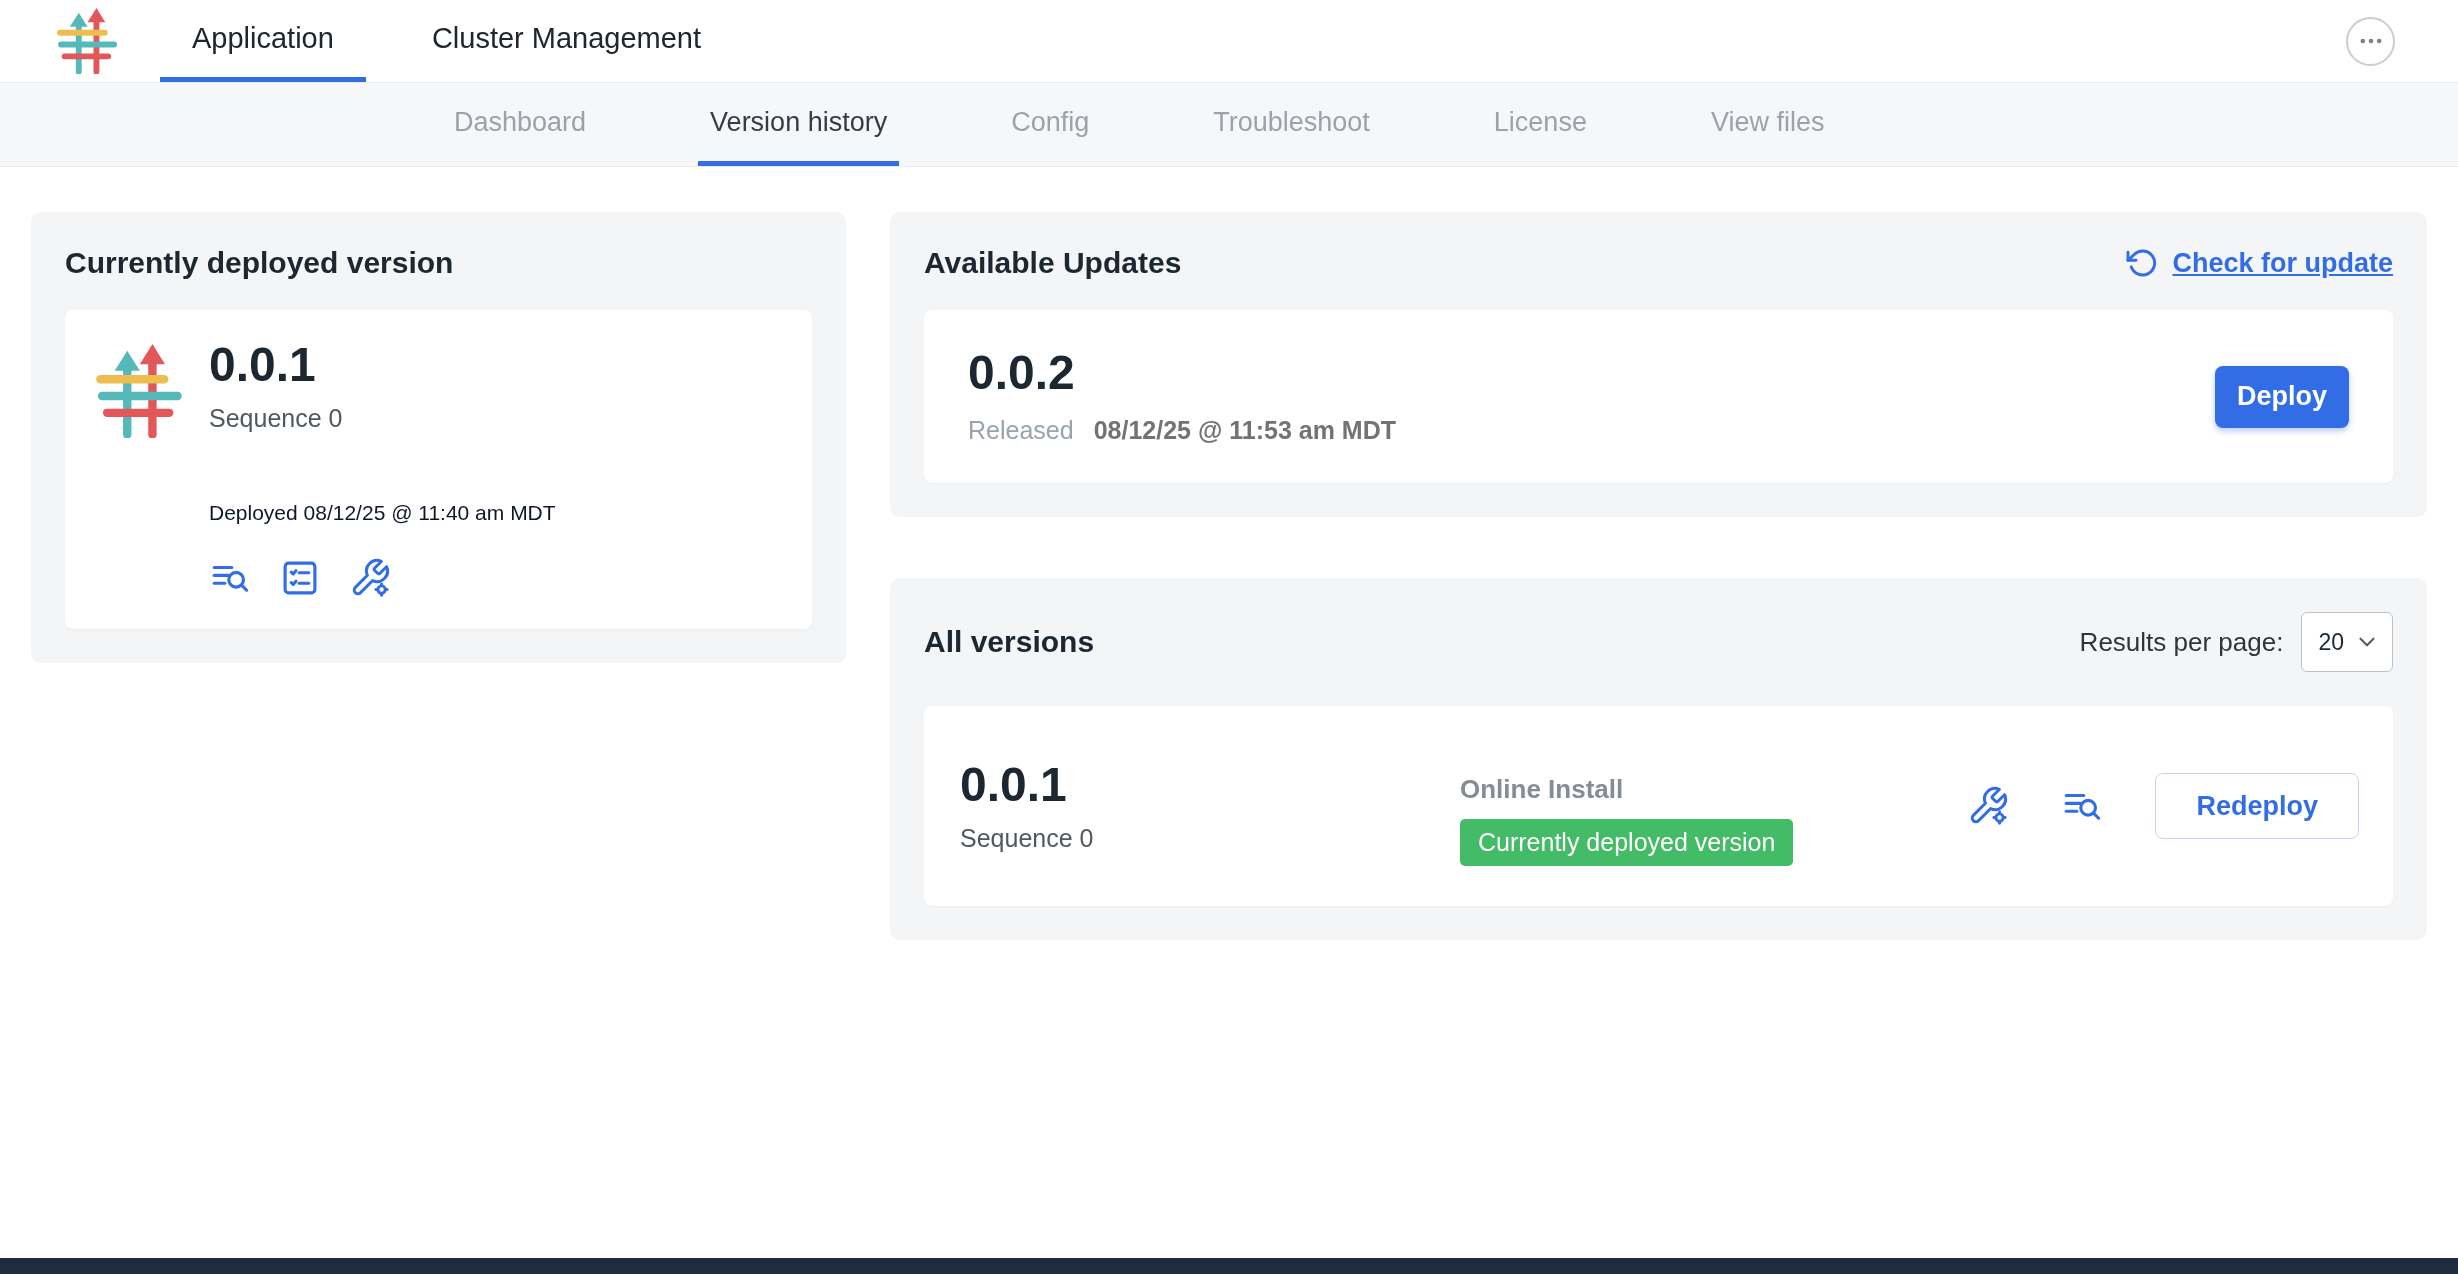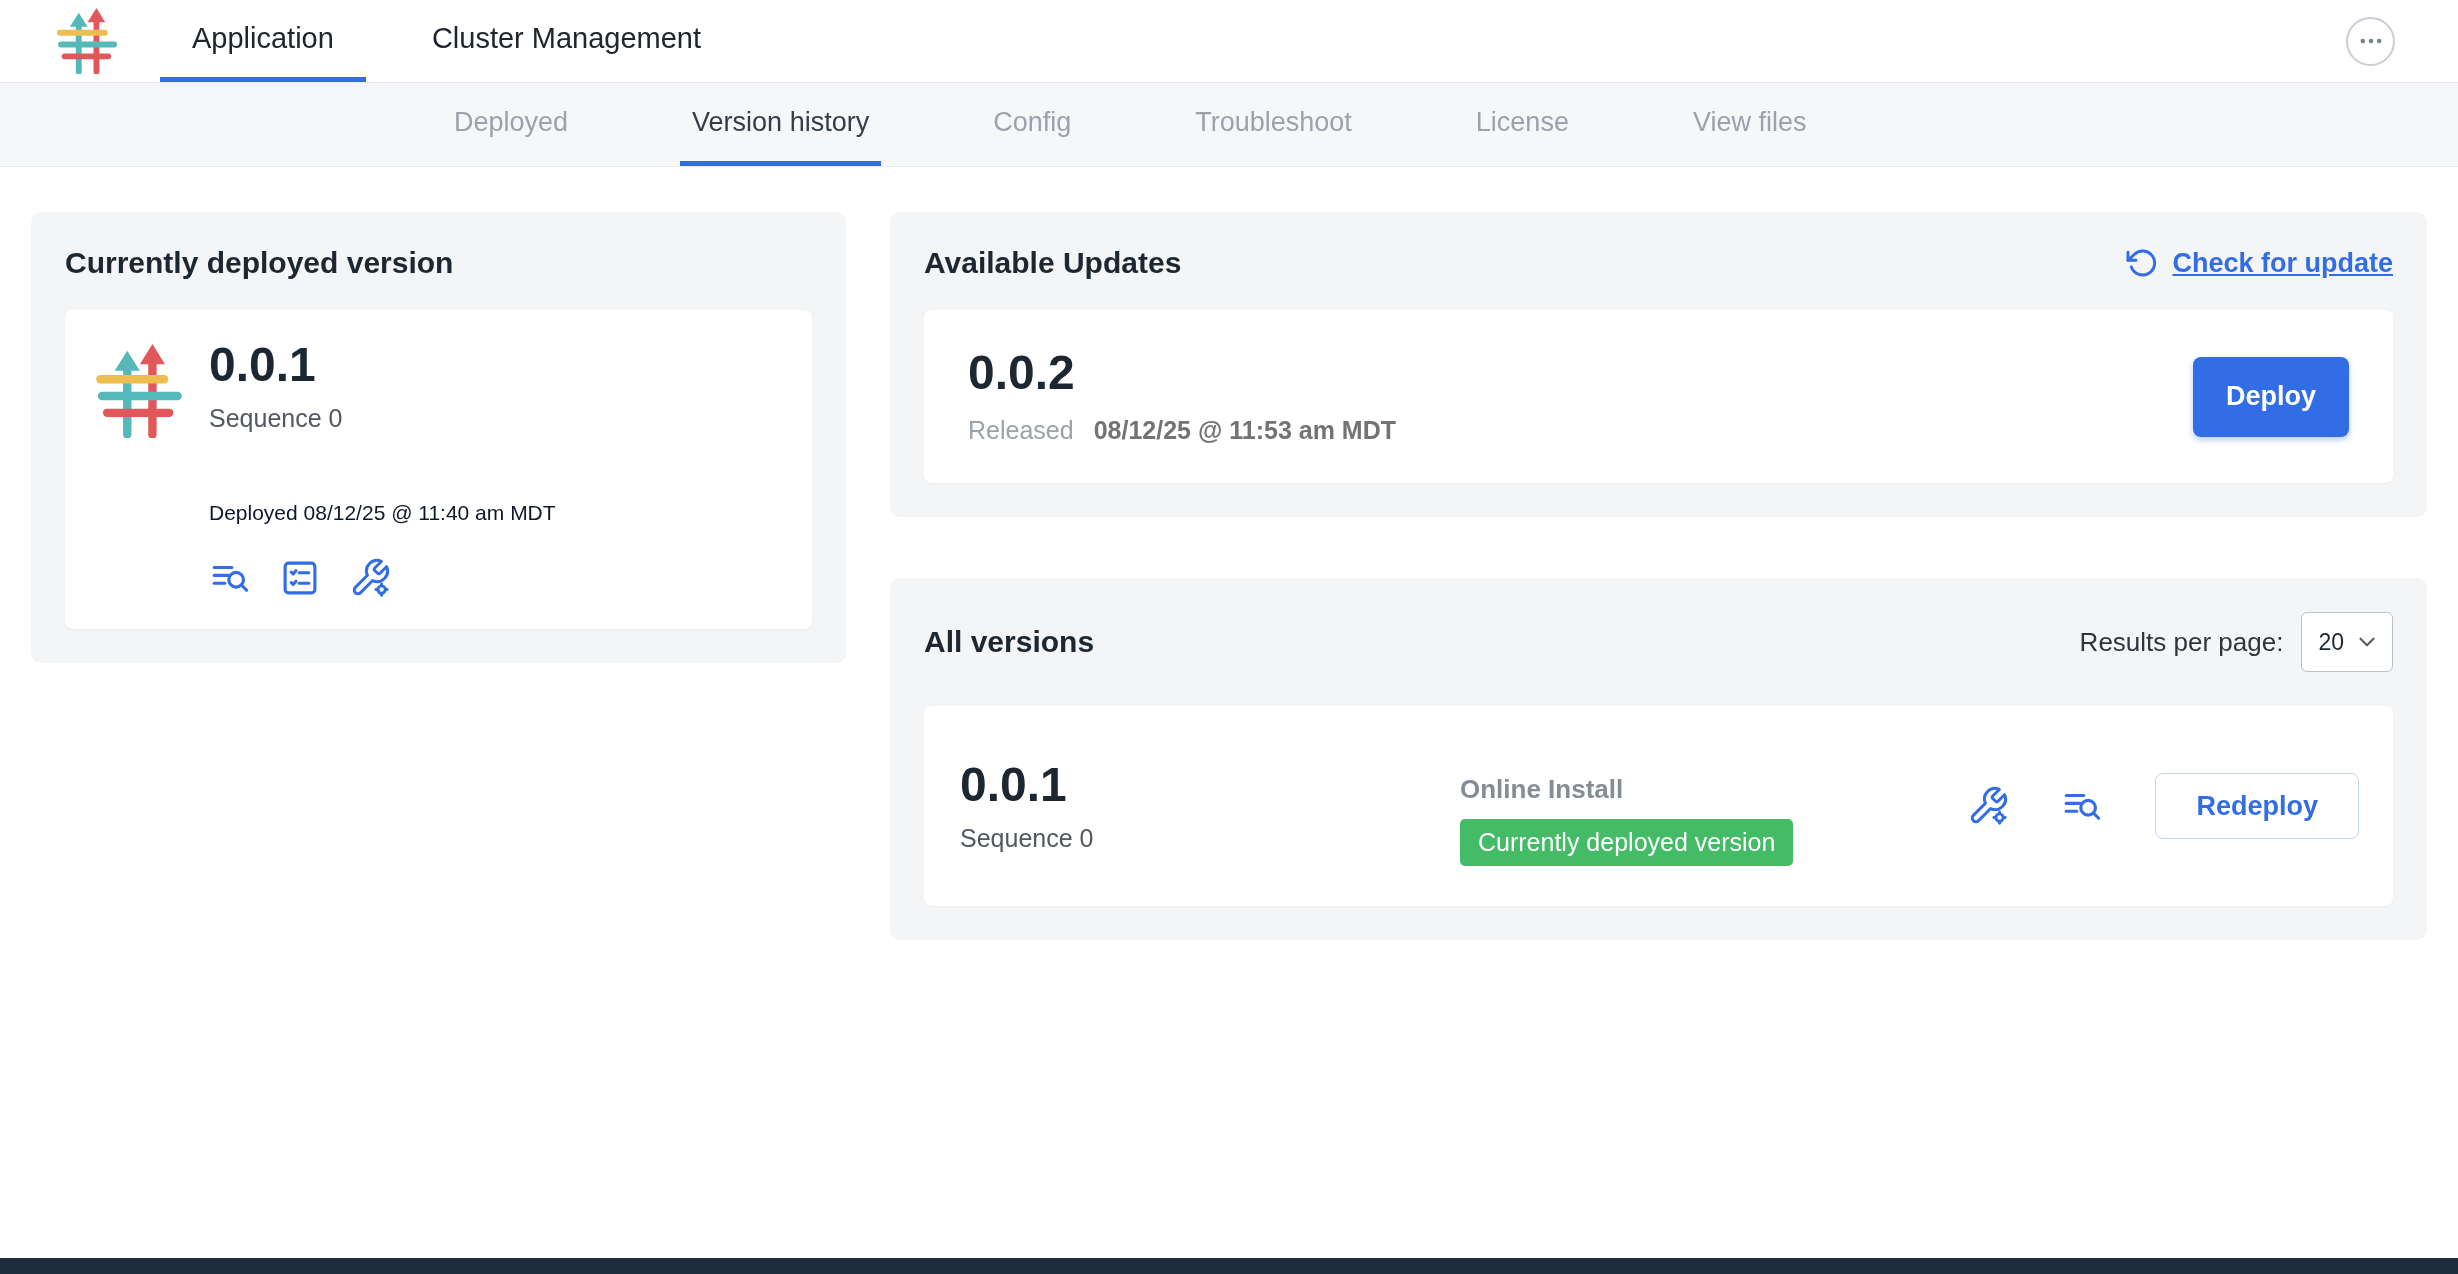--- a/index.html
+++ b/index.html
@@ -81,21 +81,21 @@
     color: #326de6; font-size: 27px; font-weight: 600;
     cursor: pointer; text-decoration: none;
   }
   .check-link .link-text { text-decoration: underline; }
   .refresh-ic { width: 32px; height: 32px; }
   .update-row { padding: 38px 44px; display: flex; align-items: center; justify-content: space-between; }
   .released { margin-top: 18px; font-size: 25px; color: #9aa2ab; }
   .released b { color: #737373; font-weight: 700; margin-left: 20px; }
   .btn-primary {
     background: #326de6; color: #fff; border: none; border-radius: 8px;
-    font-size: 27px; font-weight: 700; padding: 0 33px; height: 80px;
+    font-size: 27px; font-weight: 700; padding: 0 22px; height: 62px;
     box-shadow: 0 3px 6px rgba(50,109,230,0.35); cursor: pointer;
     font-family: inherit;
   }
 
   
   .all-versions { margin-top: 61px; }
   .rpp { display: flex; align-items: center; gap: 18px; font-size: 26px; color: #2e353c; }
   .select-box {
     display: flex; align-items: center; gap: 10px;
     background: #fff; border: 1px solid #bcc2c9; border-radius: 6px;
@@ -154,21 +154,21 @@
       <svg width="28" height="28" viewBox="0 0 24 24" fill="currentColor">
         <circle cx="5" cy="12" r="2"></circle>
           <circle cx="12" cy="12" r="2"></circle>
           <circle cx="19" cy="12" r="2"></circle>
       </svg>
     </span>
   </button>
 </header>
 
 <nav class="subnav">
-  <div class="subtab">Deployed</div>
+  <div class="subtab">Dashboard</div>
   <div class="subtab active">Version history</div>
   <div class="subtab">Config</div>
   <div class="subtab">Troubleshoot</div>
   <div class="subtab">License</div>
   <div class="subtab">View files</div>
 </nav>
 
 <main class="content">
 
   <section class="card left-card">

